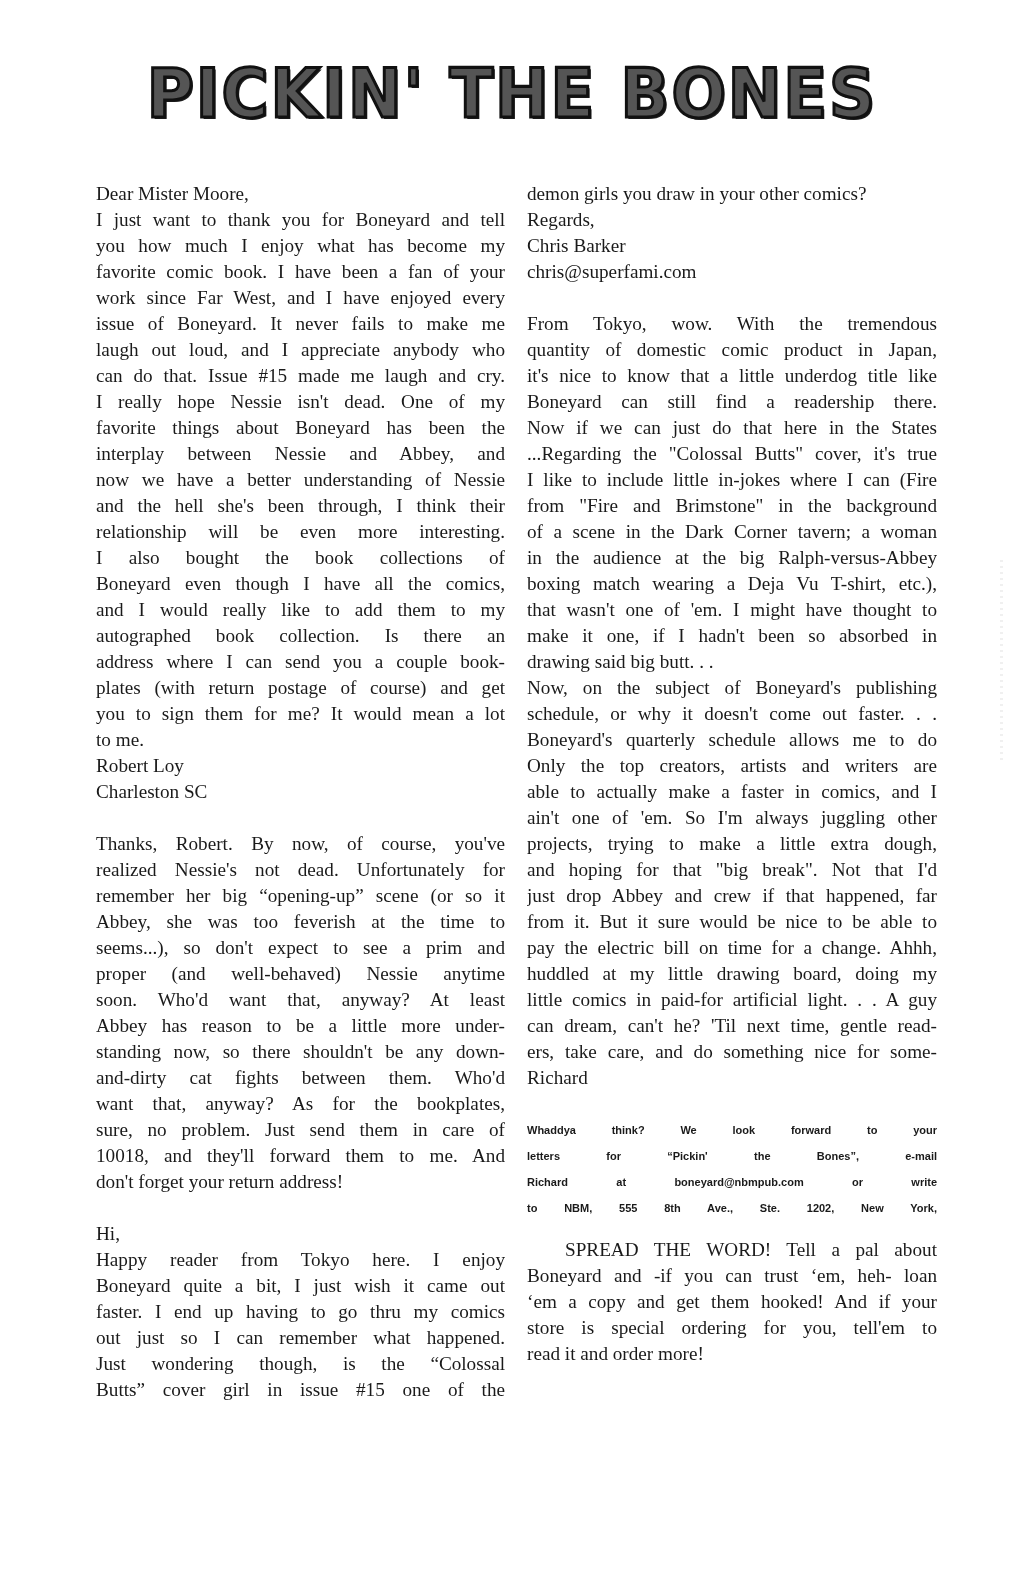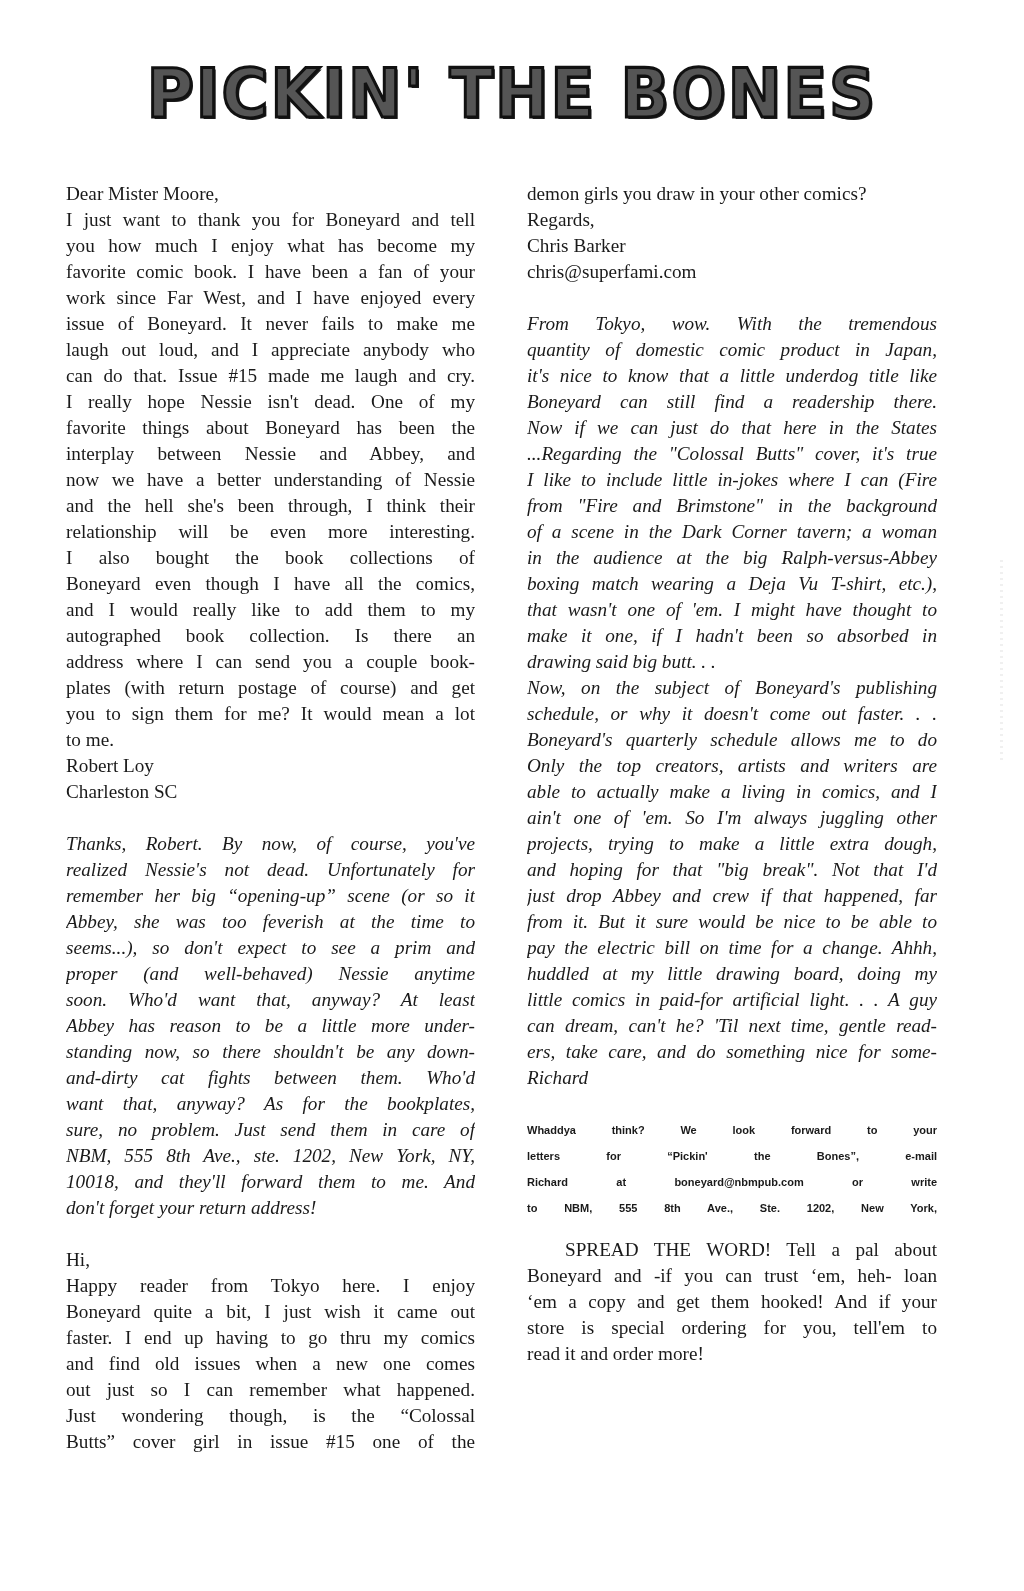--- a/index.html
+++ b/index.html
@@ -10,25 +10,25 @@
   .title {
     position: absolute; left: 0; top: 62px; width: 1024px; text-align: center;
     font-family: "DejaVu Sans", "Liberation Sans", sans-serif; font-weight: bold;
     font-size: 64px; letter-spacing: 2px; color: #555555;
     -webkit-text-stroke: 3px #111111;
     text-shadow: 2px 2px 0 #222;
     transform: scaleY(1.05);
     line-height: 1;
   }
   .col { position: absolute; top: 181px; width: 409px; font-size: 19.2px; line-height: 26px; }
-  .col.left { left: 66px; }
+  .col.left { left: 96px; }
   .col.right { left: 527px; width: 410px; }
   .line { display: block; height: 26px; white-space: nowrap; text-align: justify; text-align-last: justify; overflow: hidden; }
   .line.last { text-align-last: left; }
-  .it { font-style: italic; }
+  .it { }
   .bd { font-weight: bold; font-family: "Liberation Sans", "DejaVu Sans", sans-serif; font-size: 11px; }
   .gap { height: 26px; display: block; }
   .gap-sm { height: 16px; display: block; }
   .indent { padding-left: 38px; }
   .speck { position: absolute; left: 1000px; top: 560px; width: 3px; height: 200px;
            background: repeating-linear-gradient(#e6e6e6 0 2px, transparent 2px 6px); opacity: .6; }
 </style>
 </head>
 <body>
 
@@ -71,32 +71,30 @@
       <span class="line">remember her big “opening-up” scene (or so it</span>
       <span class="line">Abbey, she was too feverish at the time to</span>
       <span class="line">seems...), so don't expect to see a prim and</span>
       <span class="line">proper (and well-behaved) Nessie anytime</span>
       <span class="line">soon. Who'd want that, anyway? At least</span>
       <span class="line">Abbey has reason to be a little more under-</span>
       <span class="line">standing now, so there shouldn't be any down-</span>
       <span class="line">and-dirty cat fights between them. Who'd</span>
       <span class="line">want that, anyway? As for the bookplates,</span>
       <span class="line">sure, no problem. Just send them in care of</span>
-      <span class="line">NBM, 555 8th Ave., ste. 1202, New York, NY,</span>
       <span class="line">10018, and they'll forward them to me. And</span>
       <span class="line last">don't forget your return address!</span>
     </div>
   <span class="gap"></span>
   <div>
     <span class="line last">Hi,</span>
     <div>
         <span class="line">Happy reader from Tokyo here. I enjoy</span>
         <span class="line">Boneyard quite a bit, I just wish it came out</span>
         <span class="line">faster. I end up having to go thru my comics</span>
-        <span class="line">and find old issues when a new one comes</span>
         <span class="line">out just so I can remember what happened.</span>
         <span class="line">Just wondering though, is the “Colossal</span>
         <span class="line">Butts” cover girl in issue #15 one of the</span>
       </div>
   </div>
 </div>
 
 <div class="col right">
   <div>
     <div>
@@ -119,21 +117,21 @@
       <span class="line">of a scene in the Dark Corner tavern; a woman</span>
       <span class="line">in the audience at the big Ralph-versus-Abbey</span>
       <span class="line">boxing match wearing a Deja Vu T-shirt, etc.),</span>
       <span class="line">that wasn't one of 'em. I might have thought to</span>
       <span class="line">make it one, if I hadn't been so absorbed in</span>
       <span class="line last">drawing said big butt. . .</span>
       <span class="line">Now, on the subject of Boneyard's publishing</span>
       <span class="line">schedule, or why it doesn't come out faster. . .</span>
       <span class="line">Boneyard's quarterly schedule allows me to do</span>
       <span class="line">Only the top creators, artists and writers are</span>
-      <span class="line">able to actually make a living in comics, and I</span>
+      <span class="line">able to actually make a faster in comics, and I</span>
       <span class="line">ain't one of 'em. So I'm always juggling other</span>
       <span class="line">projects, trying to make a little extra dough,</span>
       <span class="line">and hoping for that "big break". Not that I'd</span>
       <span class="line">just drop Abbey and crew if that happened, far</span>
       <span class="line">from it. But it sure would be nice to be able to</span>
       <span class="line">pay the electric bill on time for a change. Ahhh,</span>
       <span class="line">huddled at my little drawing board, doing my</span>
       <span class="line">little comics in paid-for artificial light. . . A guy</span>
       <span class="line">can dream, can't he? 'Til next time, gentle read-</span>
       <span class="line">ers, take care, and do something nice for some-</span>

